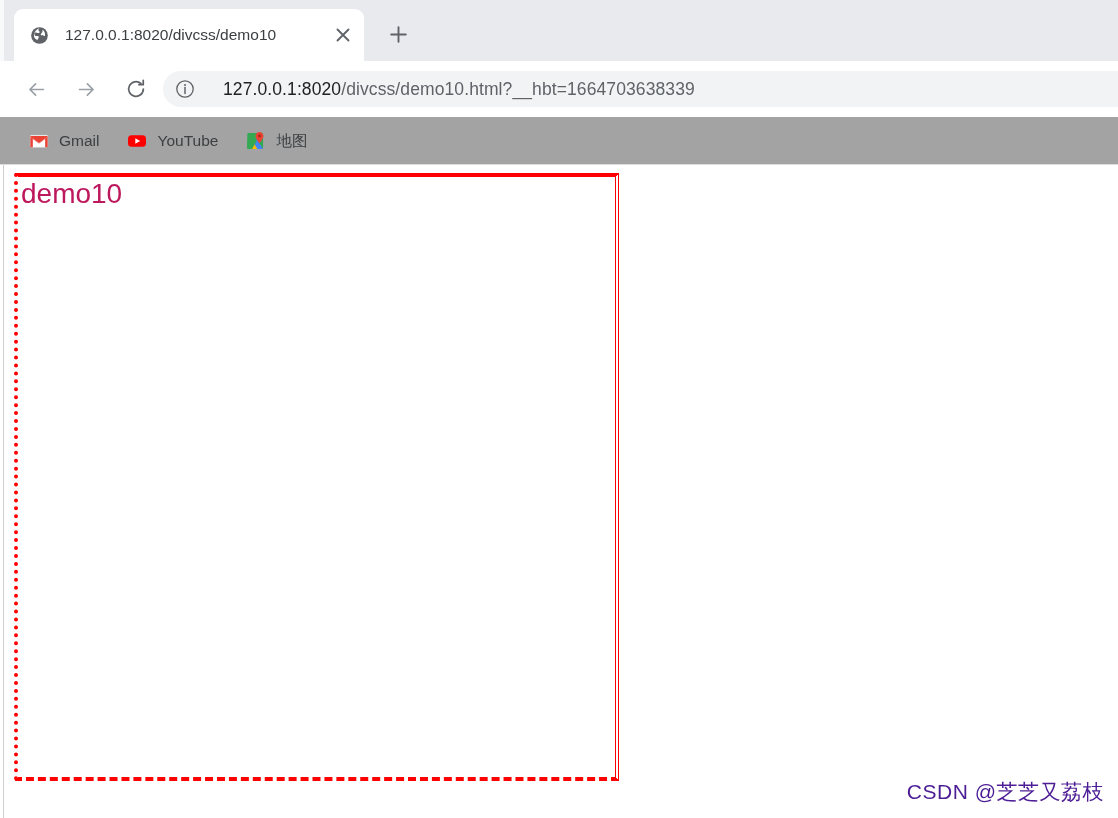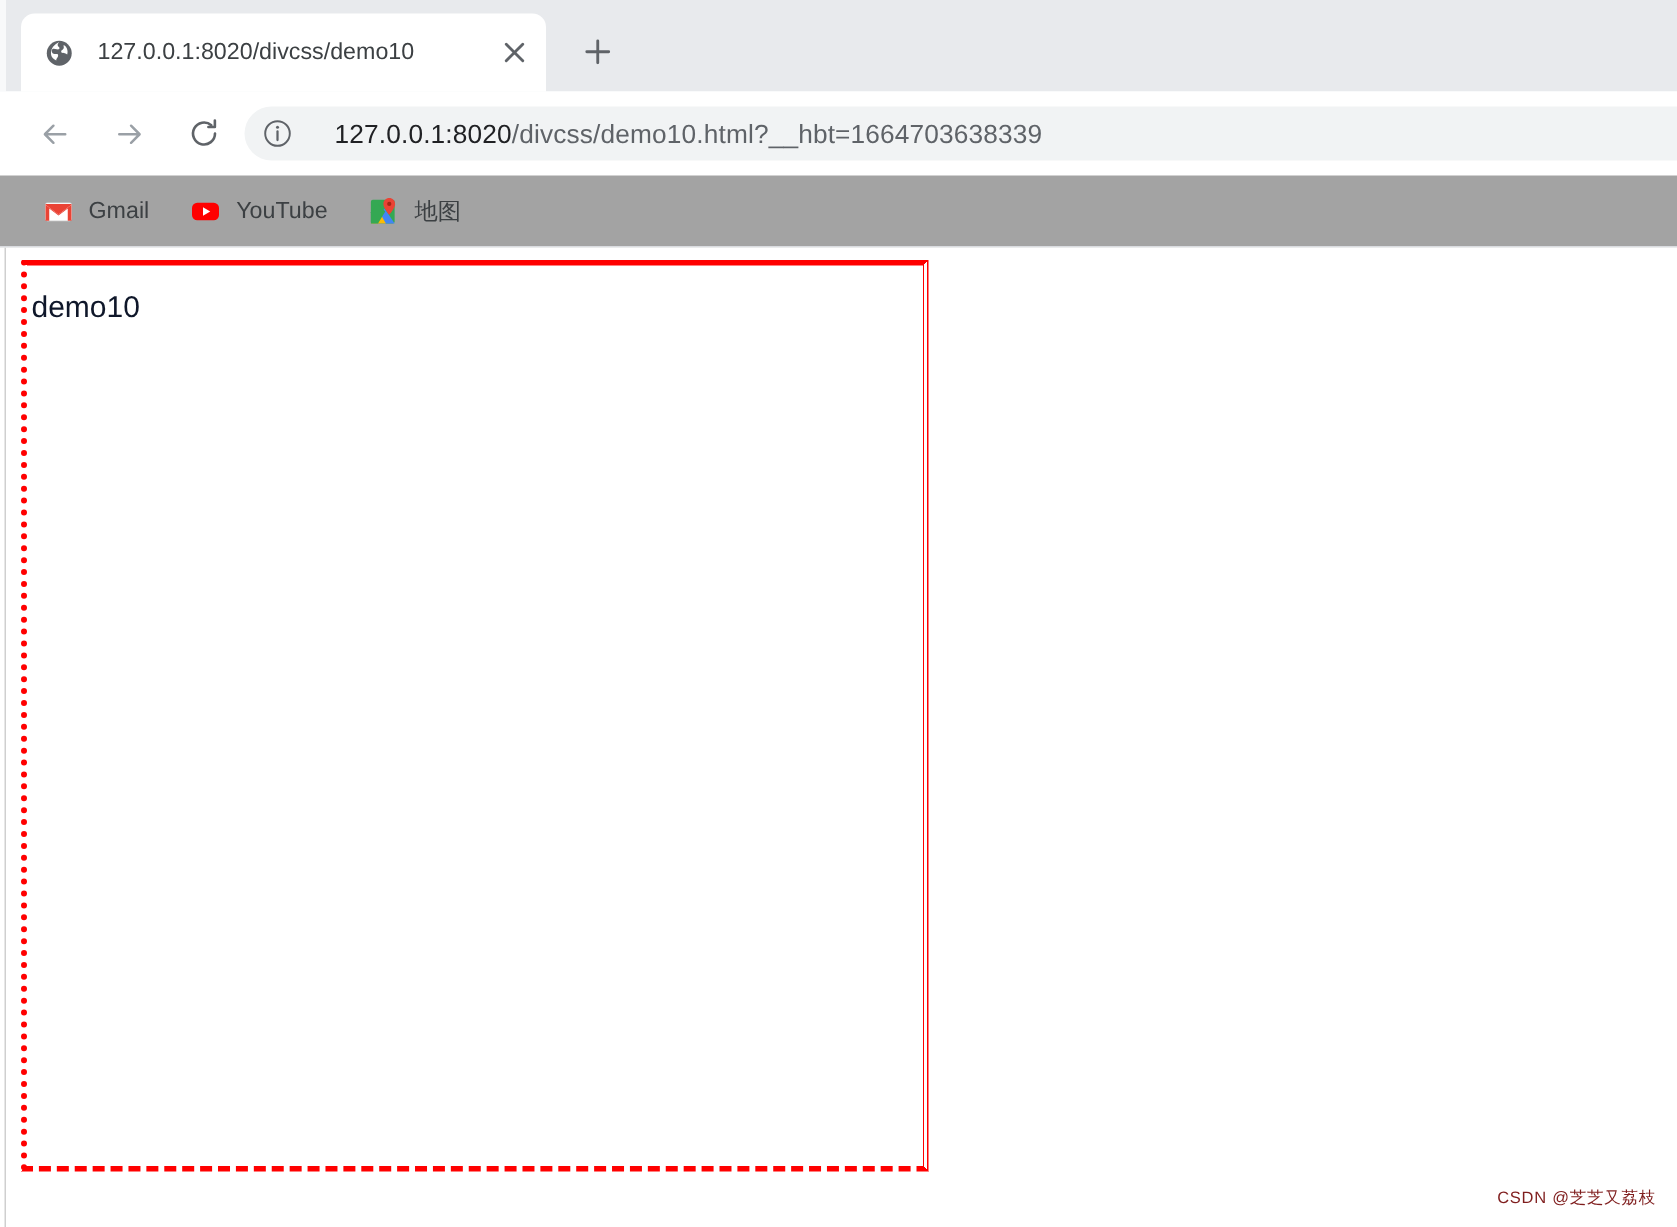--- a/index.html
+++ b/index.html
@@ -170,33 +170,33 @@
     left: 14px; top: 8px;
     width: 605px; height: 608px;
     background: #ffffff;
     border-top: 4px solid #ff0000;
     border-right: 4px double #ff0000;
     border-bottom: 4px dashed #ff0000;
     border-left: 4px dotted #ff0000;
   }
   #demo-box-text {
     position: absolute;
-    left: 3px; top: 14px;
-    font-size: 20px;
+    left: 3px; top: 3px;
+    font-size: 28px;
     line-height: 28px;
-    color: #0f172a;
+    color: #be185d;
     white-space: nowrap;
   }
 
   
   #watermark {
     position: absolute;
     right: 14px; bottom: 12px;
-    font-size: 11px;
-    color: #7f1d1d;
+    font-size: 21px;
+    color: #4c1d95;
     white-space: nowrap;
     letter-spacing: 0.5px;
   }
 </style>
 </head>
 <body>
 
 <div id="browser-window">
 
   <div id="tab-strip">

